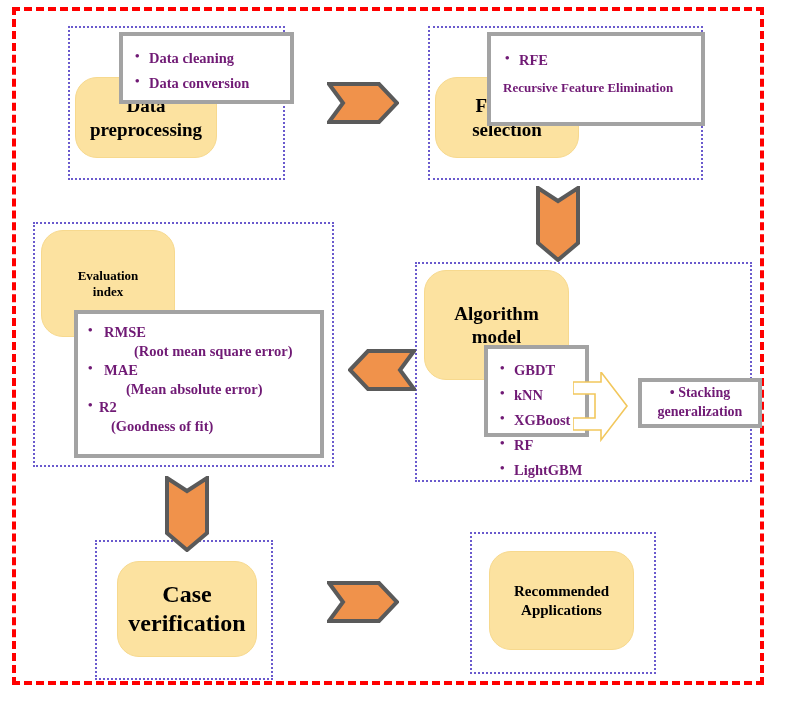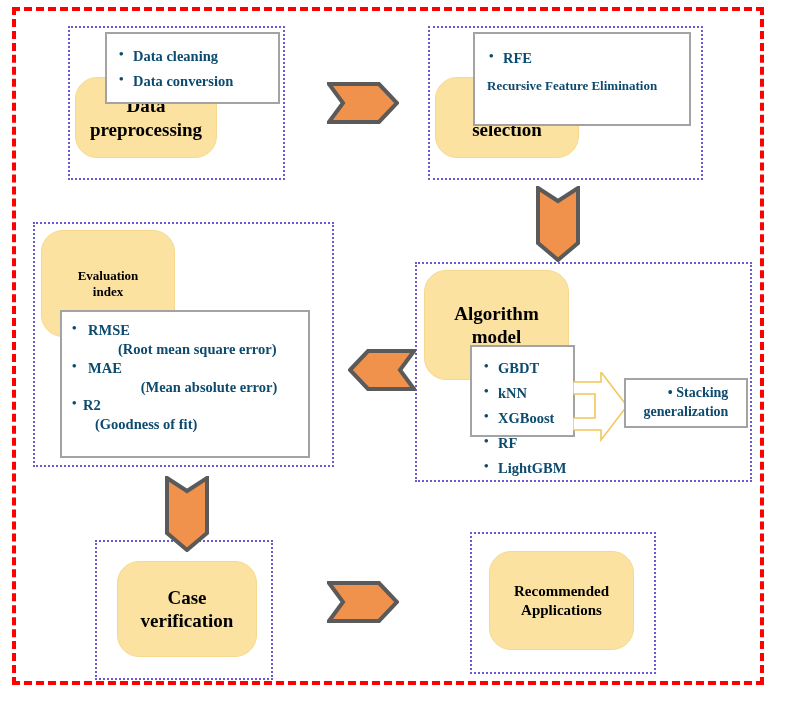--- a/index.html
+++ b/index.html
@@ -50,24 +50,25 @@
     font-weight: bold;
     color: #000000;
     line-height: 1.22;
     box-sizing: border-box;
   }
 
   
   .detail {
     position: absolute;
     background: #ffffff;
-    border: 2px solid #a3a3a3;
-    box-sizing: border-box;
-    color: #0c4a6e;
-    font-weight: bold;
+    border: 4px solid #a3a3a3;
+    box-sizing: border-box;
+    color: #701a75;
+    font-weight: bold;
+    margin-left: 14px;
   }
   .detail ul {
     list-style: none;
     margin: 0;
     padding: 0;
   }
   .detail li {
     position: relative;
     margin: 0;
     padding: 0 0 0 16px;
@@ -157,21 +158,21 @@
     </ul>
   </div>
 
   <div class="split-arrow" style="left:573px; top:372px;">
     <svg width="56" height="100" viewBox="0 0 56 100">
       <path d="M0 10 L28 10 L28 0 L54 34 L28 68 L28 58 L0 58 L0 46 L22 46 L22 22 L0 22 Z" fill="#ffffff" stroke="#F2C75C" stroke-width="1.6" stroke-linejoin="miter"></path>
     </svg>
   </div>
 
   <div class="detail" style="left:624px; top:378px; width:124px; height:50px; font-size:14px; line-height:1.35;
-              display:flex; align-items:center; justify-content:center; text-align:right;">
+              display:flex; align-items:center; justify-content:center; text-align:center;">
     <div style="white-space:nowrap;">
       <div>
         <span>•</span>
         <span>Stacking</span>
       </div>
       <div>generalization</div>
     </div>
   </div>
 
   <div class="group" style="left:33px; top:222px; width:301px; height:245px;"></div>
@@ -184,32 +185,32 @@
   </div>
 
   <div class="detail" style="left:60px; top:310px; width:250px; height:148px; padding:9px 0 0 8px; font-size:14.5px; line-height:1.3;">
     <ul>
       <li style="padding-left:18px;">
         <span>RMSE</span>
         <span class="sub-line" style="display:block; padding-left:30px;">(Root mean square error)</span>
       </li>
       <li style="padding-left:18px;">
         <span>MAE</span>
-        <span class="sub-line" style="display:block; padding-left:22px;text-align:center;">(Mean absolute error)</span>
+        <span class="sub-line" style="display:block; padding-left:22px;">(Mean absolute error)</span>
       </li>
       <li style="padding-left:13px;">
         <span>R2</span>
         <span class="sub-line" style="display:block; padding-left:12px;">(Goodness of fit)</span>
       </li>
     </ul>
   </div>
 
   <div class="group" style="left:95px; top:540px; width:178px; height:140px;"></div>
 
-  <div class="stage" style="left:117px; top:561px; width:140px; height:96px; font-size:19px;">
+  <div class="stage" style="left:117px; top:561px; width:140px; height:96px; font-size:24px;">
     <div>
       <div>Case</div>
       <div>verification</div>
     </div>
   </div>
 
   <div class="group" style="left:470px; top:532px; width:186px; height:142px;"></div>
 
   <div class="stage" style="left:489px; top:551px; width:145px; height:99px; font-size:15px;">
     <div>

